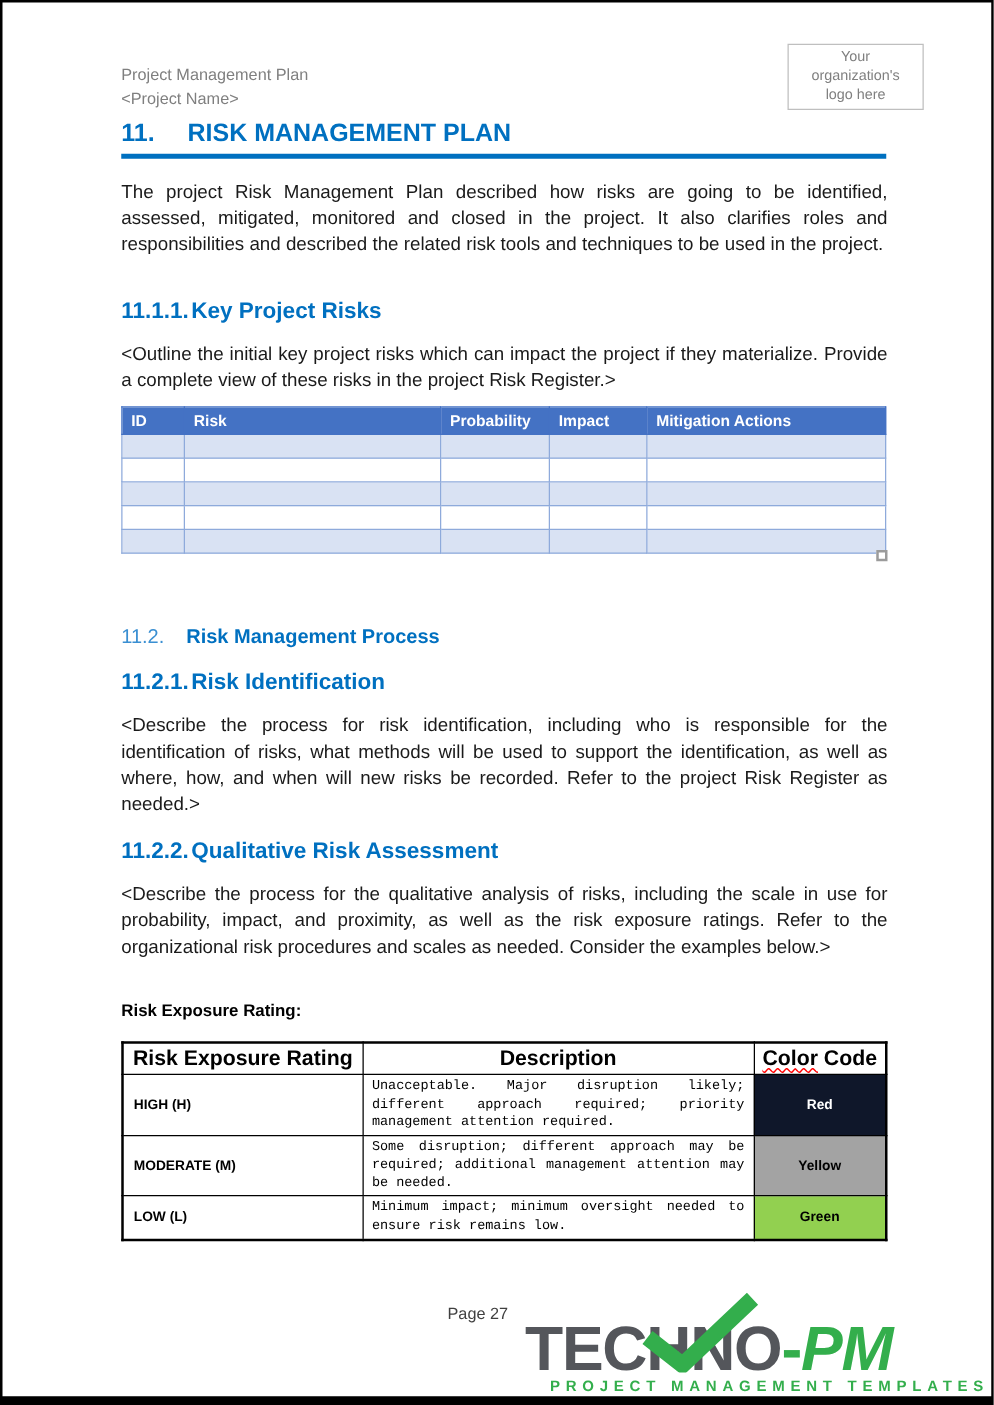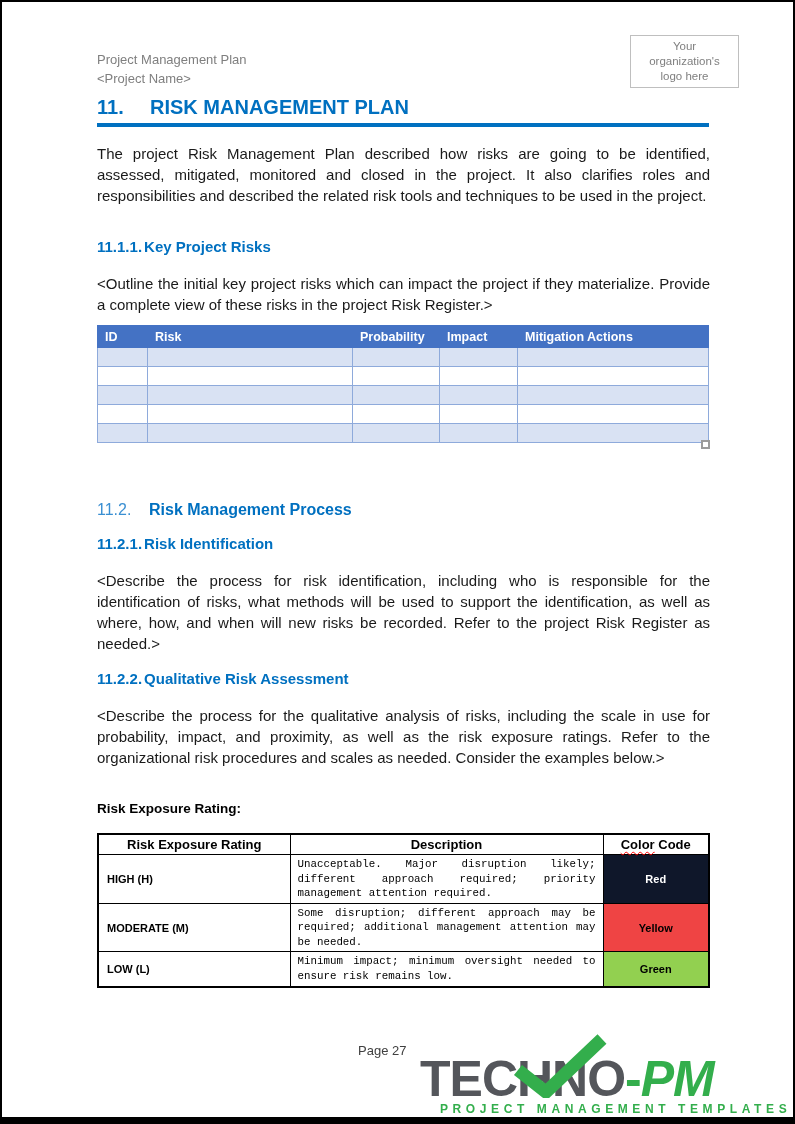--- a/index.html
+++ b/index.html
@@ -16,37 +16,37 @@
     border:1px solid #bfbfbf; color:#7f7f7f; font-size:11.5px; line-height:1.32;
     display:flex; align-items:center; justify-content:center; text-align:center; padding:13px;
   }
   
   .h1 { position:absolute; left:95px; top:94px; font-size:20px; font-weight:bold; color:#0070C0; white-space:nowrap; }
   .h1 .num { display:inline-block; width:53px; }
   .h1-rule { position:absolute; left:95px; top:121px; width:612px; height:4px; background:#0070C0; }
   .h2 { position:absolute; left:95px; font-size:16px; color:#0070C0; white-space:nowrap; }
   .h2 .num { display:inline-block; width:52px; font-weight:normal; color:#3a8fd2; }
   .h2 .ttl { font-weight:bold; }
-  .h3 { position:absolute; left:95px; font-size:15px; font-weight:bold; color:#0070C0; white-space:nowrap; }
+  .h3 { position:absolute; left:95px; font-size:18px; font-weight:bold; color:#0070C0; white-space:nowrap; }
   .h3 .num { margin-right:2px; }
   
   .para { position:absolute; left:95px; width:613px; font-size:15px; line-height:21px; text-align:justify; color:#1a1a1a; }
   
   .t1 { position:absolute; left:95px; top:323px; width:611px; border-collapse:collapse; table-layout:fixed; }
   .t1 th {
     background:#4472C4; color:#fff; font-size:12.5px; font-weight:bold; text-align:left;
     padding:3px 7px; height:22px; border:1px solid #4472C4;
   }
   .t1 td { height:19px; border:1px solid #8EAADB; }
   .t1 tr.band td { background:#D9E2F3; }
   .resize-handle { position:absolute; left:699px; top:438px; width:9px; height:9px; border:2px solid #9b9b9b; background:#fff; }
   
   .exp-label { position:absolute; left:95px; top:799px; font-size:13.5px; font-weight:bold; color:#000; }
   .t2 { position:absolute; left:95px; top:831px; width:611px; border-collapse:collapse; table-layout:fixed; border:2px solid #000; color:#000; }
-  .t2 th { border:1px solid #000; background:#fff; font-size:13px; font-weight:bold; text-align:center; padding:2px; }
+  .t2 th { border:1px solid #000; background:#fff; font-size:17px; font-weight:bold; text-align:center; padding:2px; }
   .t2 td { border:1px solid #000; }
   .t2 .rating { font-weight:bold; font-size:11px; padding-left:8px; }
   .t2 .desc { font-size:10.8px; text-align:justify; padding:2px 7px; line-height:1.35;font-family:Liberation Mono, monospace; }
   .t2 .cc { text-align:center; font-weight:bold; font-size:11px; }
   .t2 tr.r0 .cc { color:#fff; }
   .squiggle { text-decoration:underline; text-decoration-style:wavy; text-decoration-color:#ff0000; text-decoration-thickness:1px; text-underline-offset:2px; }
   
   .page-num { position:absolute; left:356px; top:1041px; font-size:13px; color:#404040; }
   .brand { position:absolute; left:418px; top:1032px; width:375px; height:84px; }
   .brand-text { position:absolute; left:0; top:20px; font-size:50px; font-weight:bold; letter-spacing:-1px; line-height:1; white-space:nowrap; }
@@ -169,21 +169,21 @@
     </thead>
     <tbody>
       <tr class="r0">
         <td class="rating">HIGH (H)</td>
         <td class="desc">Unacceptable. Major disruption likely; different approach required; priority management attention required.</td>
         <td class="cc" style="background-color: #0f172a;">Red</td>
       </tr>
       <tr class="r1">
         <td class="rating">MODERATE (M)</td>
         <td class="desc">Some disruption; different approach may be required; additional management attention may be needed.</td>
-        <td class="cc" style="background-color: #ef4444;">Yellow</td>
+        <td class="cc" style="background-color: #a3a3a3;">Yellow</td>
       </tr>
       <tr class="r2">
         <td class="rating">LOW (L)</td>
         <td class="desc">Minimum impact; minimum oversight needed to ensure risk remains low.</td>
         <td class="cc" style="background-color: rgb(146, 208, 80);">Green</td>
       </tr>
     </tbody>
   </table>
 
   <div class="page-num">Page 27</div>

